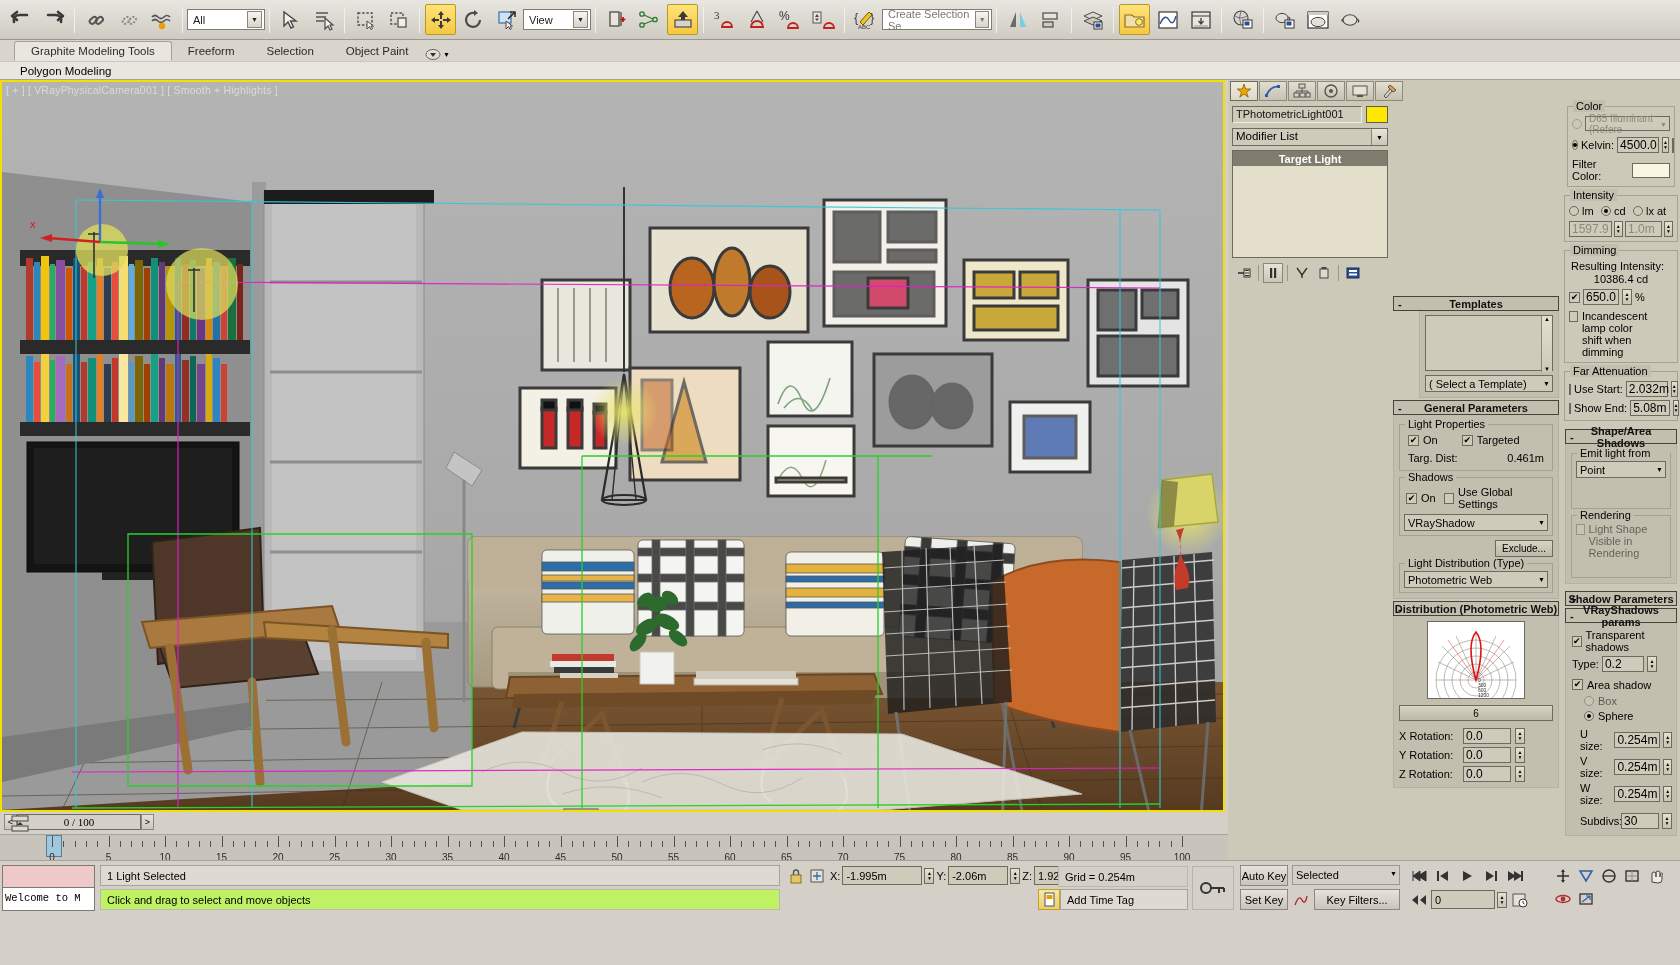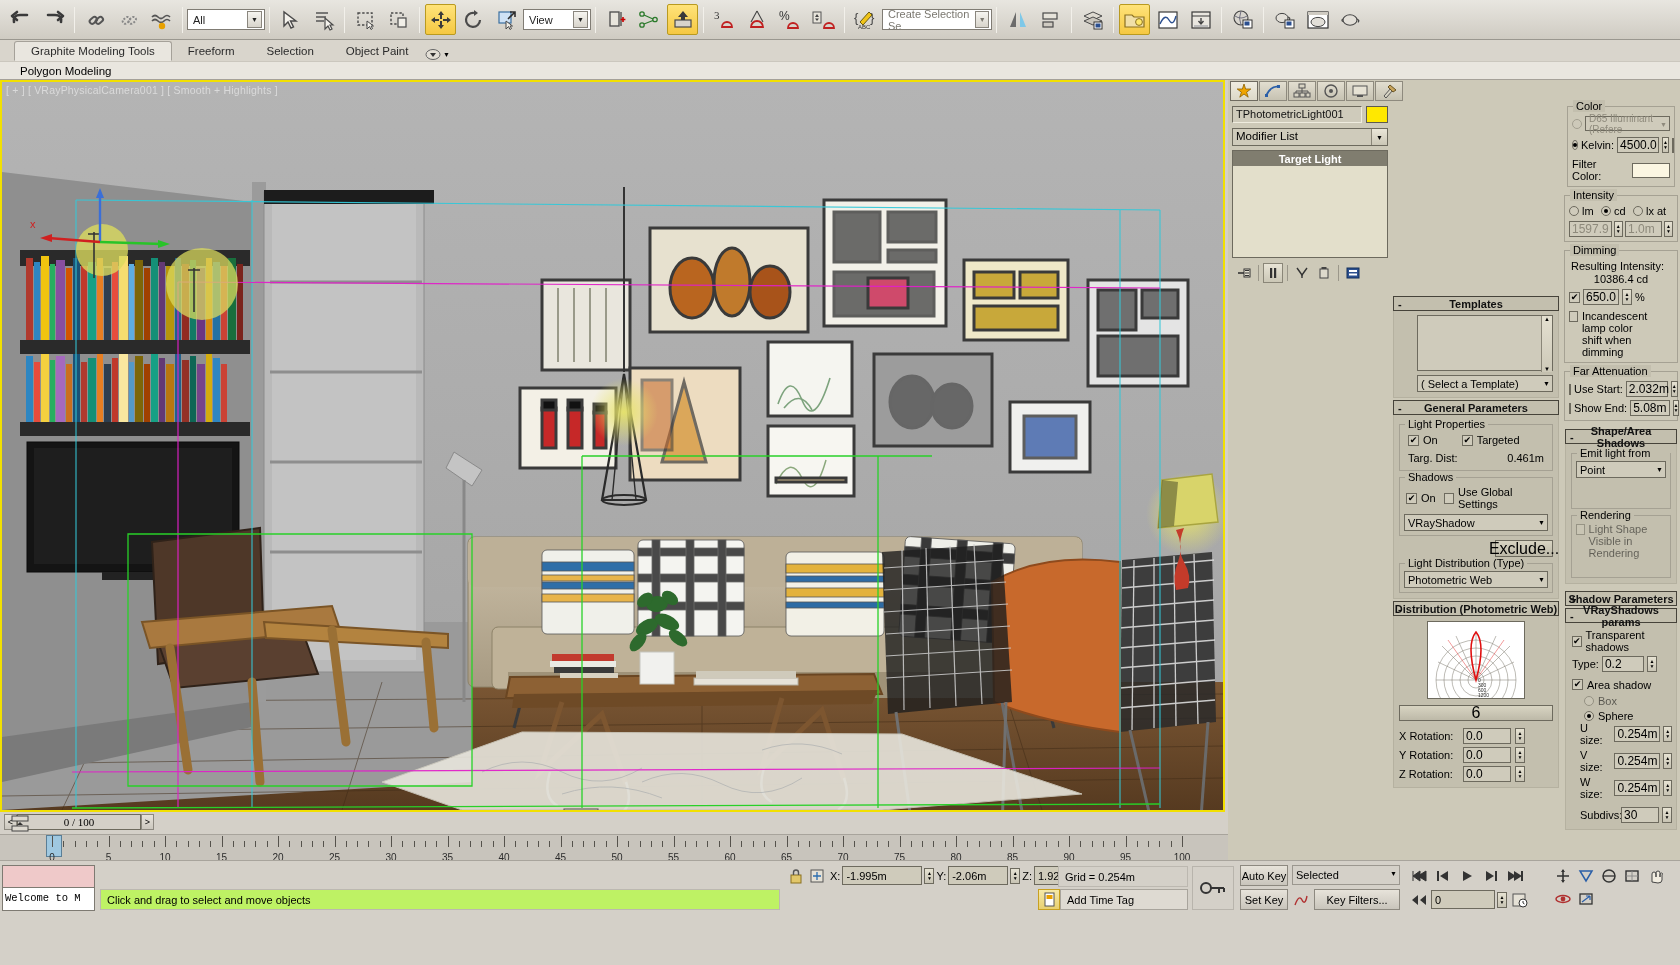--- a/index.html
+++ b/index.html
@@ -177,21 +177,21 @@
     font-size:12px; padding:0 2px; display:flex; align-items:center;
   }
   .spin.dis { color:#8e8a7c; }
   .spinner {
     width:10px;height:16px;border:1px solid #6d6a5e;background:linear-gradient(#e6e2d2,#c8c4b4);
     display:flex;flex-direction:column;align-items:center;justify-content:center;
     font-size:5px;line-height:5px;
   }
   .btn3d {
     background:linear-gradient(#d8d4c2,#bdb9a8); border:1px solid #6d6a5e;
-    font-size:16px; display:flex;align-items:center;justify-content:center;
+    font-size:10px; display:flex;align-items:center;justify-content:center;
     height:17px;
     text-align:right;
   }
   .lbl { font-size:11px; }
 
   
   .timeline {
     position:absolute; left:0; top:812px; width:1228px; height:48px;
     background:#d4d0c8;
   }
@@ -1048,21 +1048,21 @@
     </div>
 
     <div class="cp-col b">
       <div style="height:216px"></div>
 
       <div class="rollout">
         <div class="ro-head">
           <span class="pm">-</span>
           <span class="tx">Templates</span>
         </div>
-        <div class="ro-body" style="padding:4px 5px 5px 23px;">
+        <div class="ro-body" style="padding:4px 5px 5px 5px;margin-left:26px;">
           <div style="height:56px;background:#cfcbbb;border:1px solid #6d6a5e;position:relative;">
             <div style="position:absolute;right:0;top:0;width:11px;height:56px;background:linear-gradient(#e4e0d0,#cdc9b8);border-left:1px solid #8a8678;display:flex;flex-direction:column;justify-content:space-between;align-items:center;font-size:6px;">
                 <span>▲</span>
                 <span>▼</span>
               </div>
           </div>
           <div class="combo" style="margin-top:4px;">
             <span>( Select a Template)</span>
             <span class="arw">▼</span>
           </div>
@@ -1358,21 +1358,21 @@
               </div>
           </div>
           <label class="chk" style="margin-bottom:4px;">
             <span class="cb">✔</span>
             <span>Area shadow</span>
           </label>
           <div style="margin-left:12px;display:flex;align-items:center;gap:4px;margin-bottom:3px;opacity:.55;">
             <span class="rb"></span>
             <span class="lbl">Box</span>
           </div>
-          <div style="margin-left:12px;display:flex;align-items:center;gap:4px;">
+          <div style="margin-left:12px;display:flex;align-items:center;gap:4px;margin-bottom:6px;">
             <span class="rb on">
                 <i></i>
               </span>
             <span class="lbl">Sphere</span>
           </div>
           <div style="display:flex;align-items:center;gap:3px;margin:0 0 3px 8px;">
             <span class="lbl" style="width:38px">U size:</span>
             <div class="spin" style="width:46px">0.254m</div>
             <div class="spinner">
                 <span>▲</span>
@@ -1549,20 +1549,21 @@
         </div>
     </div>
   </div>
 
   <div class="statusbar">
     <div class="maxlistener">
       <div class="ml-top"></div>
       <div class="ml-bot">Welcome to M</div>
     </div>
 
+    <div class="statusline" style="left:100px;top:4px;width:680px;">1 Light Selected</div>
     <div class="statusline" style="left:100px;top:28px;width:680px;background:#bef264;border-color:#bcb8b0;">Click and drag to select and move objects</div>
 
     <div style="position:absolute;left:786px;top:5px;width:20px;height:20px;display:flex;align-items:center;justify-content:center;">
       <svg width="14" height="16" viewBox="0 0 14 16">
           <rect x="2" y="7" width="10" height="8" fill="#e2c76a" stroke="#8a7020"></rect>
           <path d="M4.5 7 V4.5 a2.5 2.5 0 0 1 5 0 V7" fill="none" stroke="#555" stroke-width="1.4"></path>
         </svg>
     </div>
     <div style="position:absolute;left:806px;top:5px;width:22px;height:20px;display:flex;align-items:center;justify-content:center;">
       <svg width="16" height="16" viewBox="0 0 16 16">

